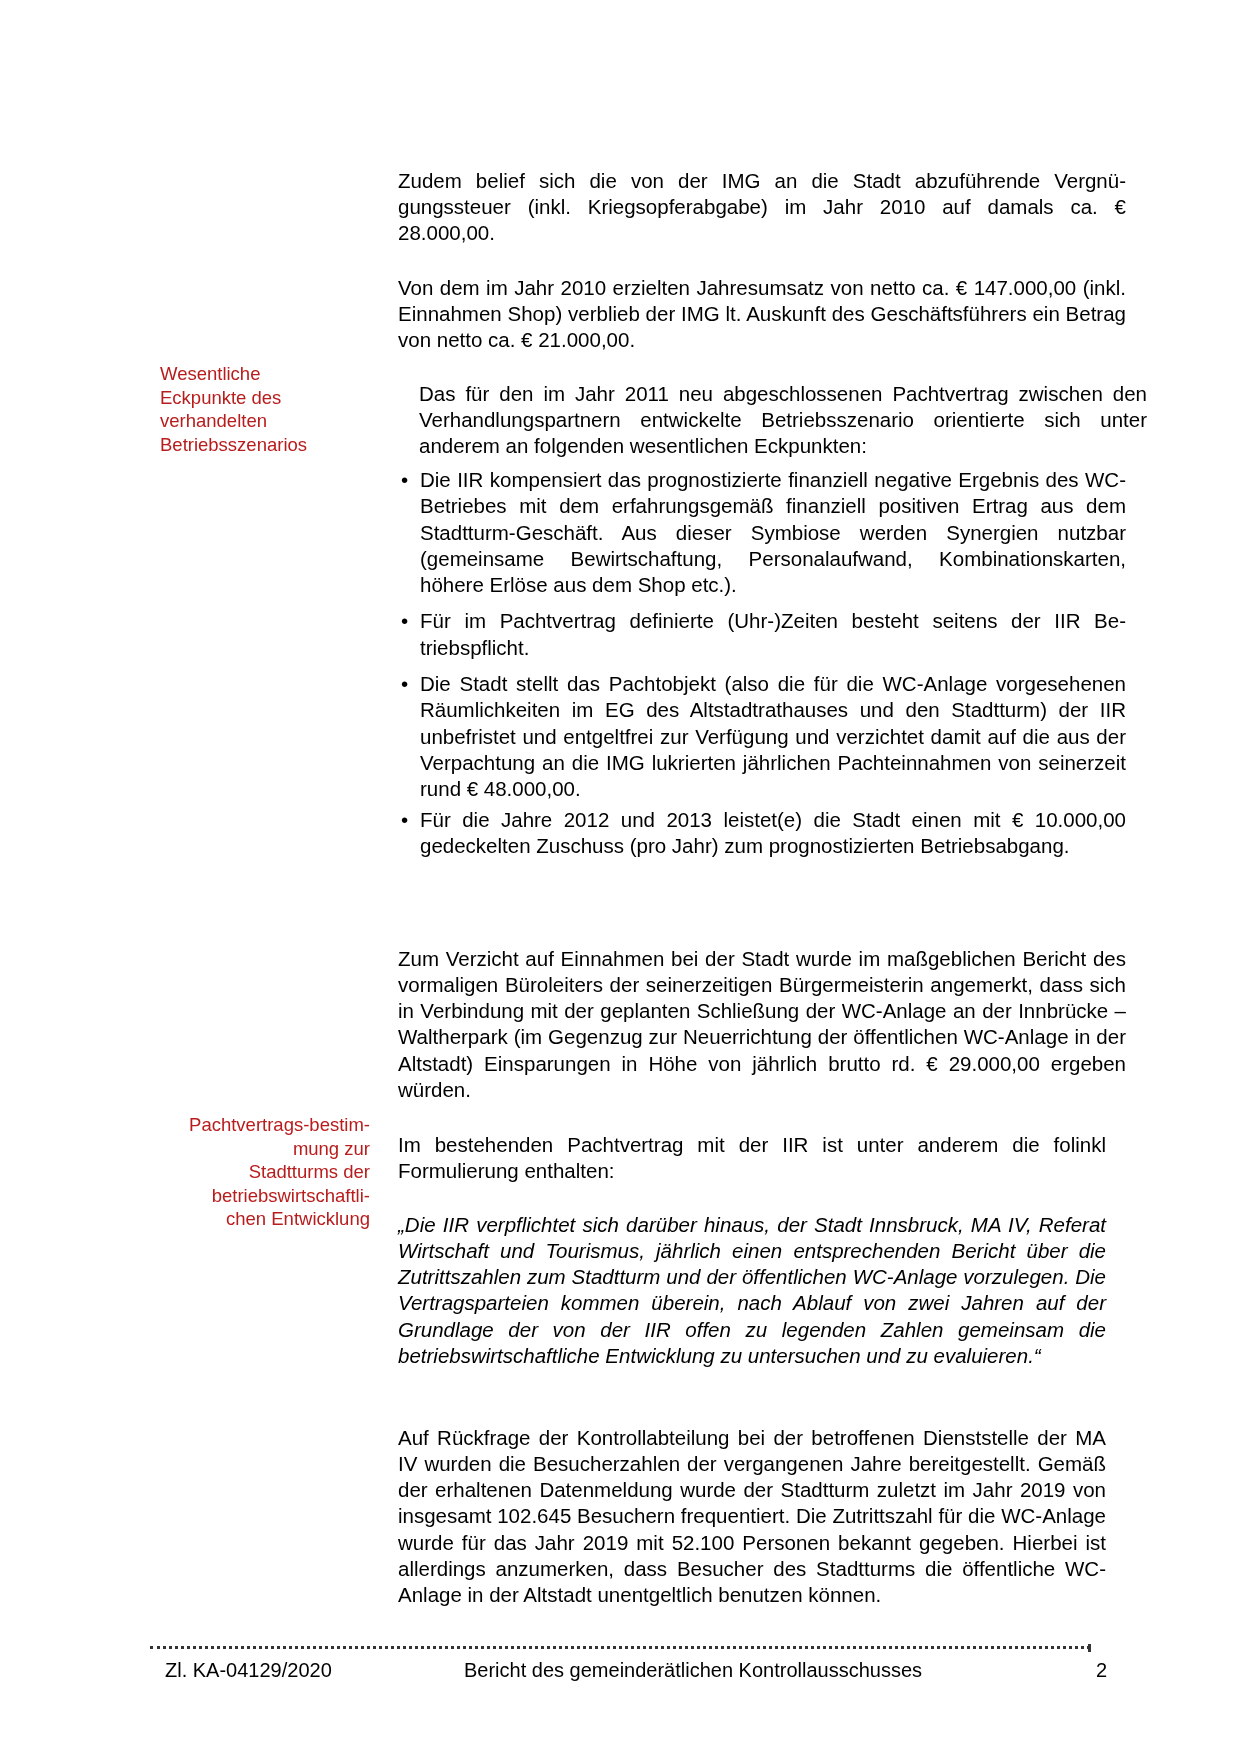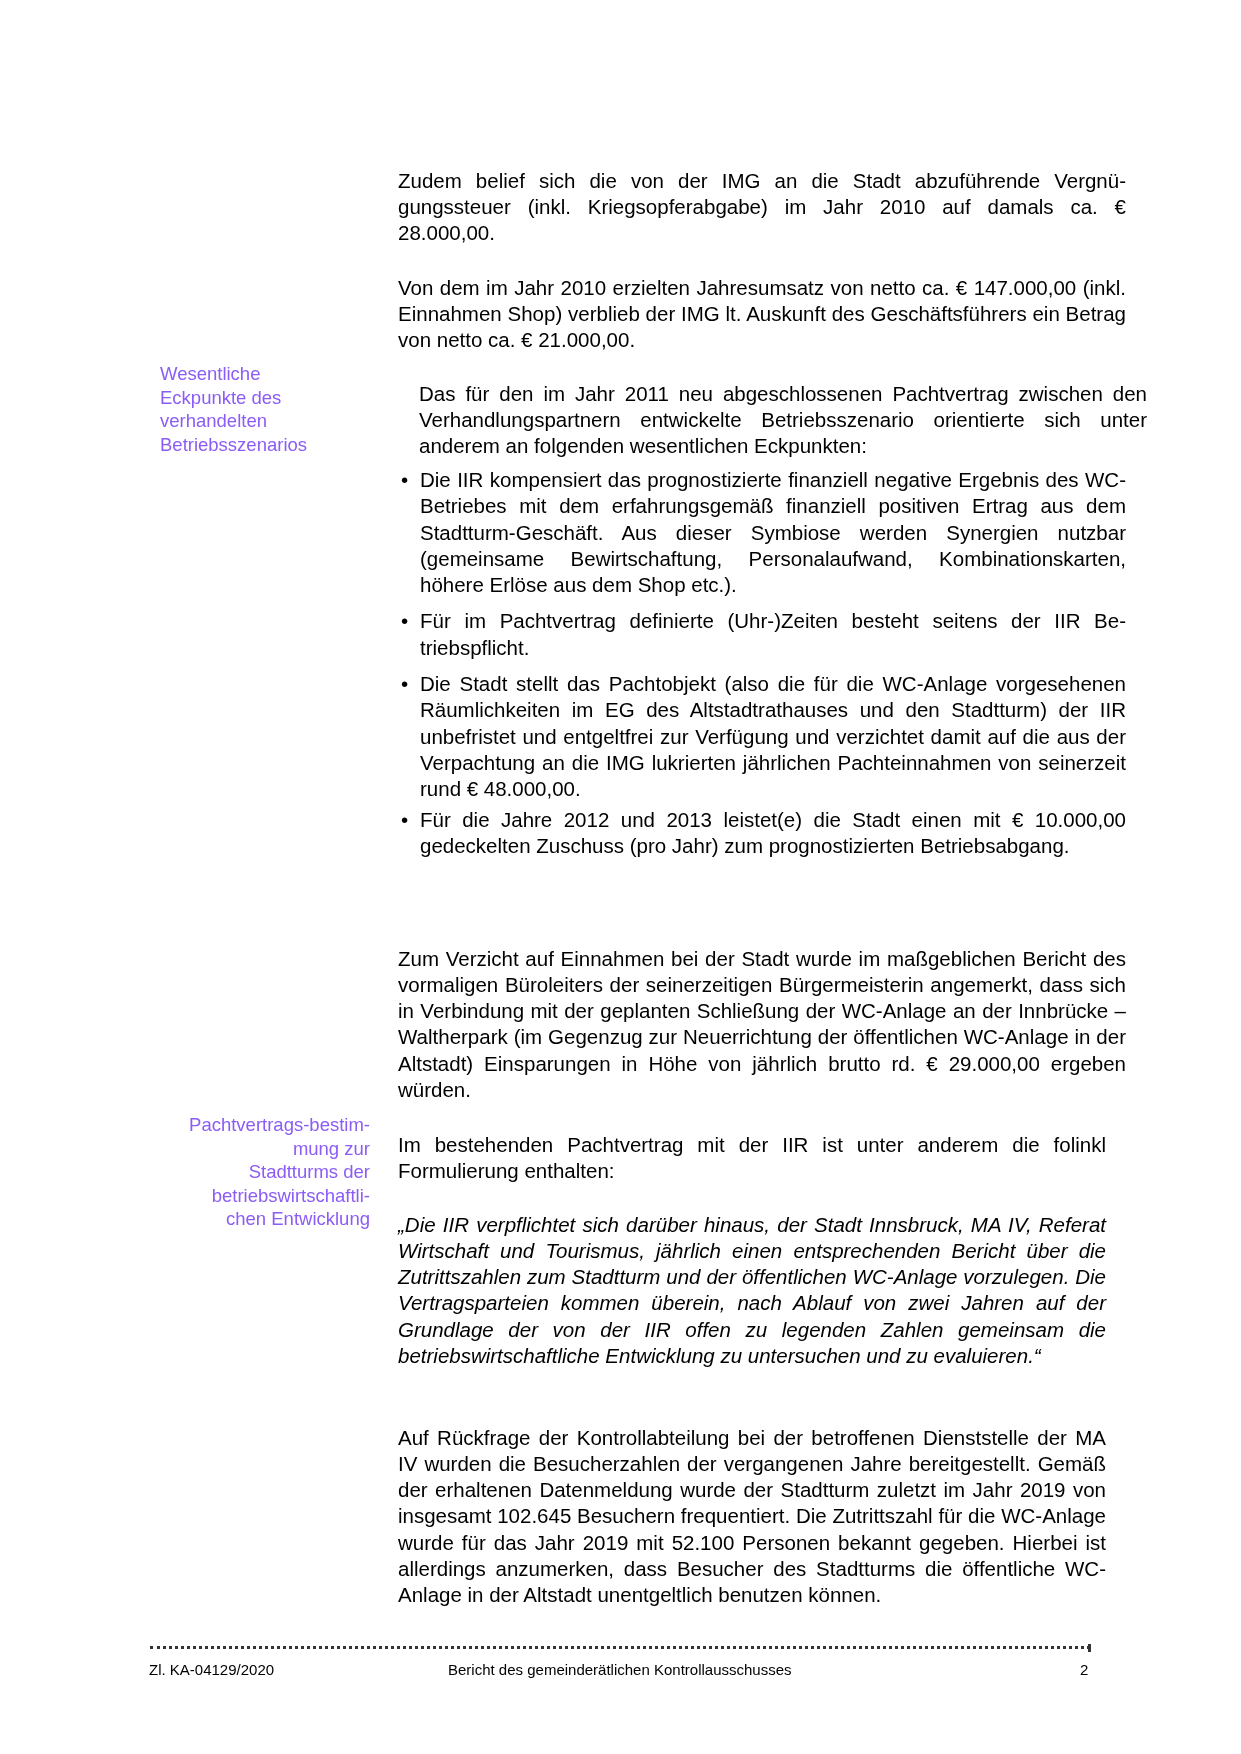--- a/index.html
+++ b/index.html
@@ -2,29 +2,29 @@
 <html><head>
 <meta charset="utf-8">
 <style>
   html, body { margin: 0; padding: 0; background: #ffffff; }
   body { width: 1241px; height: 1754px; position: relative; overflow: hidden;
          font-family: "Liberation Sans", sans-serif; color: #000; }
   .page { position: absolute; left: 0; top: 0; width: 1241px; height: 1236px; }
   .main { position: absolute; left: 398px; width: 728px; font-size: 20.5px; line-height: 26.3px;
           text-align: justify; hyphens: manual; }
   .side { position: absolute; left: 160px; width: 210px; font-size: 18.5px; line-height: 23.5px;
-          color: #8b5cf6; }
+          color: #b91c1c; }
   .bullets { margin: 0; padding: 0; list-style: none; }
   .bullets li { position: relative; padding-left: 22px; }
   .bullets li .dot { position: absolute; left: 3px; top: 0; }
   .quote { font-style: italic; }
   .footer-line { position: absolute; left: 150px; width: 940px; top: 1646px; height: 0;
                  border-top: 3px dotted #333; }
   .footer-end { position: absolute; left: 1088px; top: 1644px; width: 3px; height: 8px; background:#333; }
-  .footer { position: absolute; top: 1659px; font-size: 15px; line-height: 22px; }
+  .footer { position: absolute; top: 1659px; font-size: 20px; line-height: 22px; margin-left: 16px; }
 </style>
 </head>
 <body>
 
 <div class="page">
 
   <p class="main" style="top:147px;">Zudem belief sich die von der IMG an die Stadt abzuführende Vergnü­gungssteuer (inkl. Kriegsopferabgabe) im Jahr 2010 auf damals ca. € 28.000,00.</p>
 
   <p class="main" style="top:254px;">Von dem im Jahr 2010 erzielten Jahresumsatz von netto ca. € 147.000,00 (inkl. Einnahmen Shop) verblieb der IMG lt. Auskunft des Geschäftsführers ein Betrag von netto ca. € 21.000,00.</p>
 

